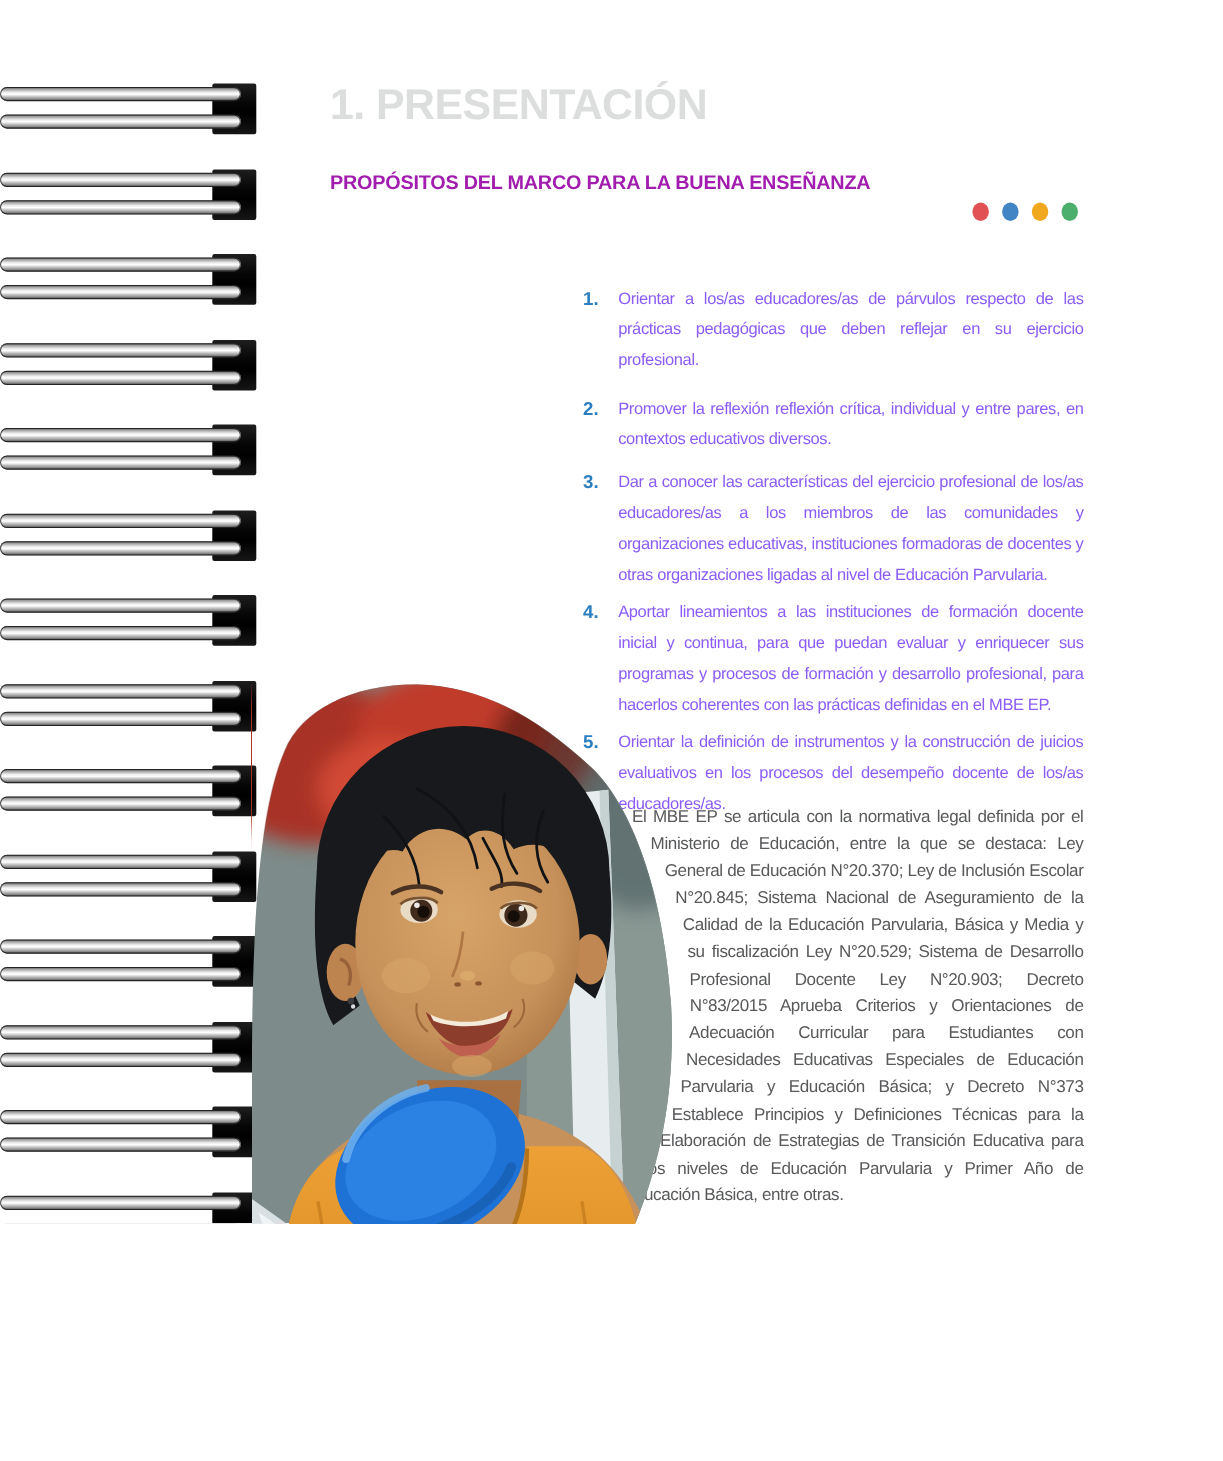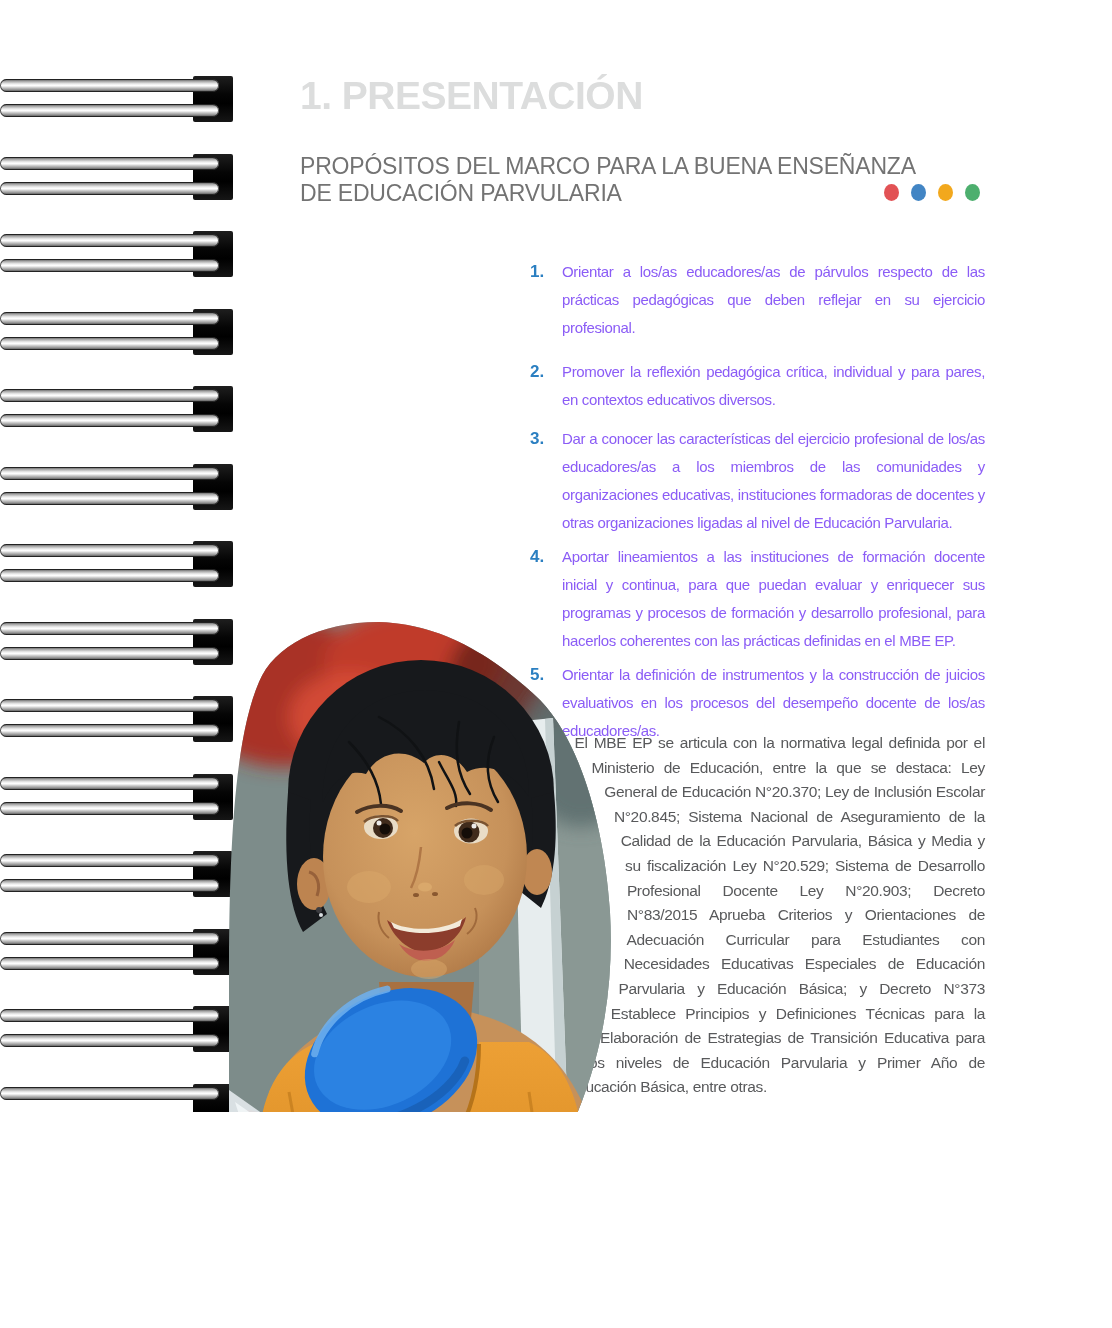--- a/index.html
+++ b/index.html
@@ -12,22 +12,22 @@
         background:linear-gradient(180deg,#1e1e1e,#050505 40%,#000 60%,#161616);border-radius:2px;}
   .spiral-unit .bar{position:absolute;left:0;width:219px;height:13px;border-radius:7px;
         background:linear-gradient(180deg,#2f2f2f 0%,#9a9a9a 14%,#ededed 38%,#ffffff 52%,#cjcfcf 65%,#8f8f8f 84%,#3c3c3c 100%);
         background:linear-gradient(180deg,#2f2f2f 0%,#9a9a9a 14%,#ededed 38%,#ffffff 52%,#cfcfcf 65%,#8f8f8f 84%,#3c3c3c 100%);
         box-shadow:0 0 0 1px rgba(20,20,20,.75) inset;}
   .spiral-unit .b1{top:3px;} .spiral-unit .b2{top:28px;}
 
   
   .title{position:absolute;left:300px;top:74px;font-size:39px;font-weight:bold;
         color:#dcdddd;letter-spacing:-0.5px;white-space:nowrap;}
-  .subtitle{position:absolute;left:300px;top:153px;font-size:23px;font-weight:normal;
-        color:#737373;line-height:27px;letter-spacing:-0.2px;}
+  .subtitle{position:absolute;left:300px;top:153px;font-size:18px;font-weight:bold;
+        color:#a21caf;line-height:27px;letter-spacing:-0.2px;}
   .dots{position:absolute;left:884px;top:184px;display:flex;gap:12px;}
   .dots span{width:15px;height:17px;border-radius:50%;display:inline-block;}
 
   
   .plist{position:absolute;left:530px;top:258px;width:455px;}
   .pitem{display:flex;}
   .pitem:nth-child(1){margin-bottom:16px;}
   .pitem:nth-child(2){margin-bottom:11px;}
   .pitem:nth-child(3){margin-bottom:6px;}
   .pitem:nth-child(4){margin-bottom:6px;}
@@ -130,38 +130,37 @@
       <div class="spiral-unit" style="top: 1161px;">
         <div class="sq"></div>
         <div class="bar b1"></div>
         <div class="bar b2"></div>
       </div>
     </div>
 
   <div class="title">1. PRESENTACIÓN</div>
   <div class="subtitle">
     <div>PROPÓSITOS DEL MARCO PARA LA BUENA ENSEÑANZA</div>
-    <div>DE EDUCACIÓN PARVULARIA</div>
   </div>
   <div class="dots" id="dots">
       <span style="background: rgb(226, 82, 85);"></span>
       <span style="background: rgb(66, 133, 196);"></span>
       <span style="background: rgb(242, 168, 29);"></span>
       <span style="background: rgb(77, 175, 110);"></span>
     </div>
 
   <div class="plist" id="plist">
     <div class="pitem">
       <div class="pnum">1.</div>
       <div class="ptext">Orientar a los/as educadores/as de párvulos respecto de las prácticas pedagógicas que deben reflejar en su ejercicio profesional.</div>
     </div>
 
     <div class="pitem">
       <div class="pnum">2.</div>
-      <div class="ptext">Promover la reflexión pedagógica crítica, individual y para pares, en contextos educativos diversos.</div>
+      <div class="ptext">Promover la reflexión reflexión crítica, individual y entre pares, en contextos educativos diversos.</div>
     </div>
 
     <div class="pitem">
       <div class="pnum">3.</div>
       <div class="ptext">Dar a conocer las características del ejercicio profesional de los/as educadores/as a los miembros de las comunidades y organizaciones educativas, instituciones formadoras de docentes y otras organizaciones ligadas al nivel de Educación Parvularia.</div>
     </div>
 
     <div class="pitem">
       <div class="pnum">4.</div>
       <div class="ptext">Aportar lineamientos a las instituciones de formación docente inicial y continua, para que puedan evaluar y enriquecer sus programas y procesos de formación y desarrollo profesional, para hacerlos coherentes con las prácticas definidas en el MBE EP.</div>

